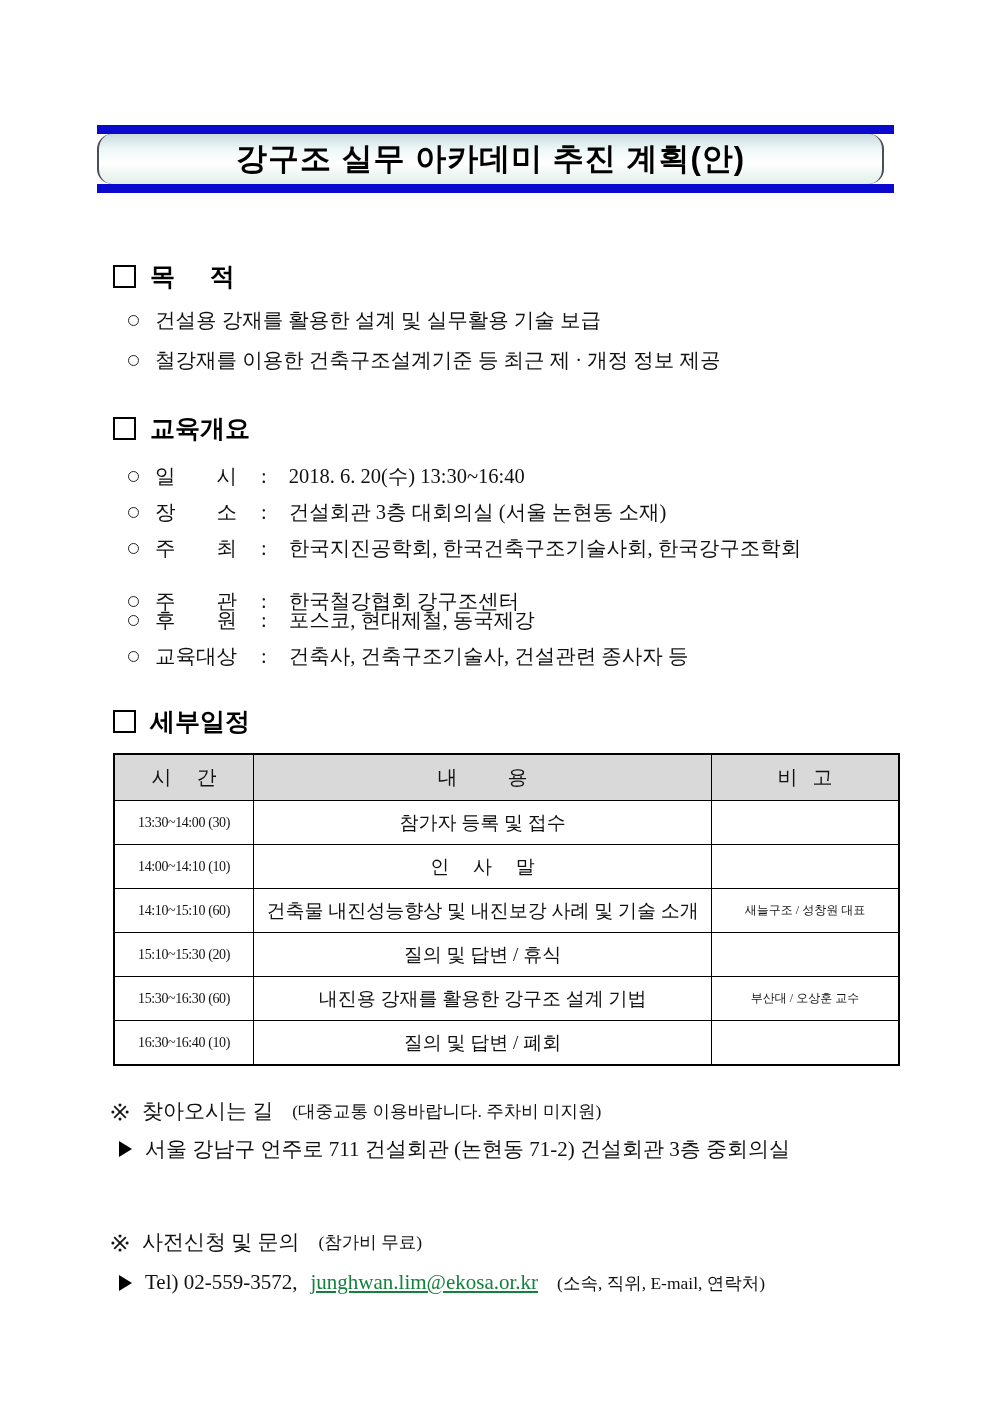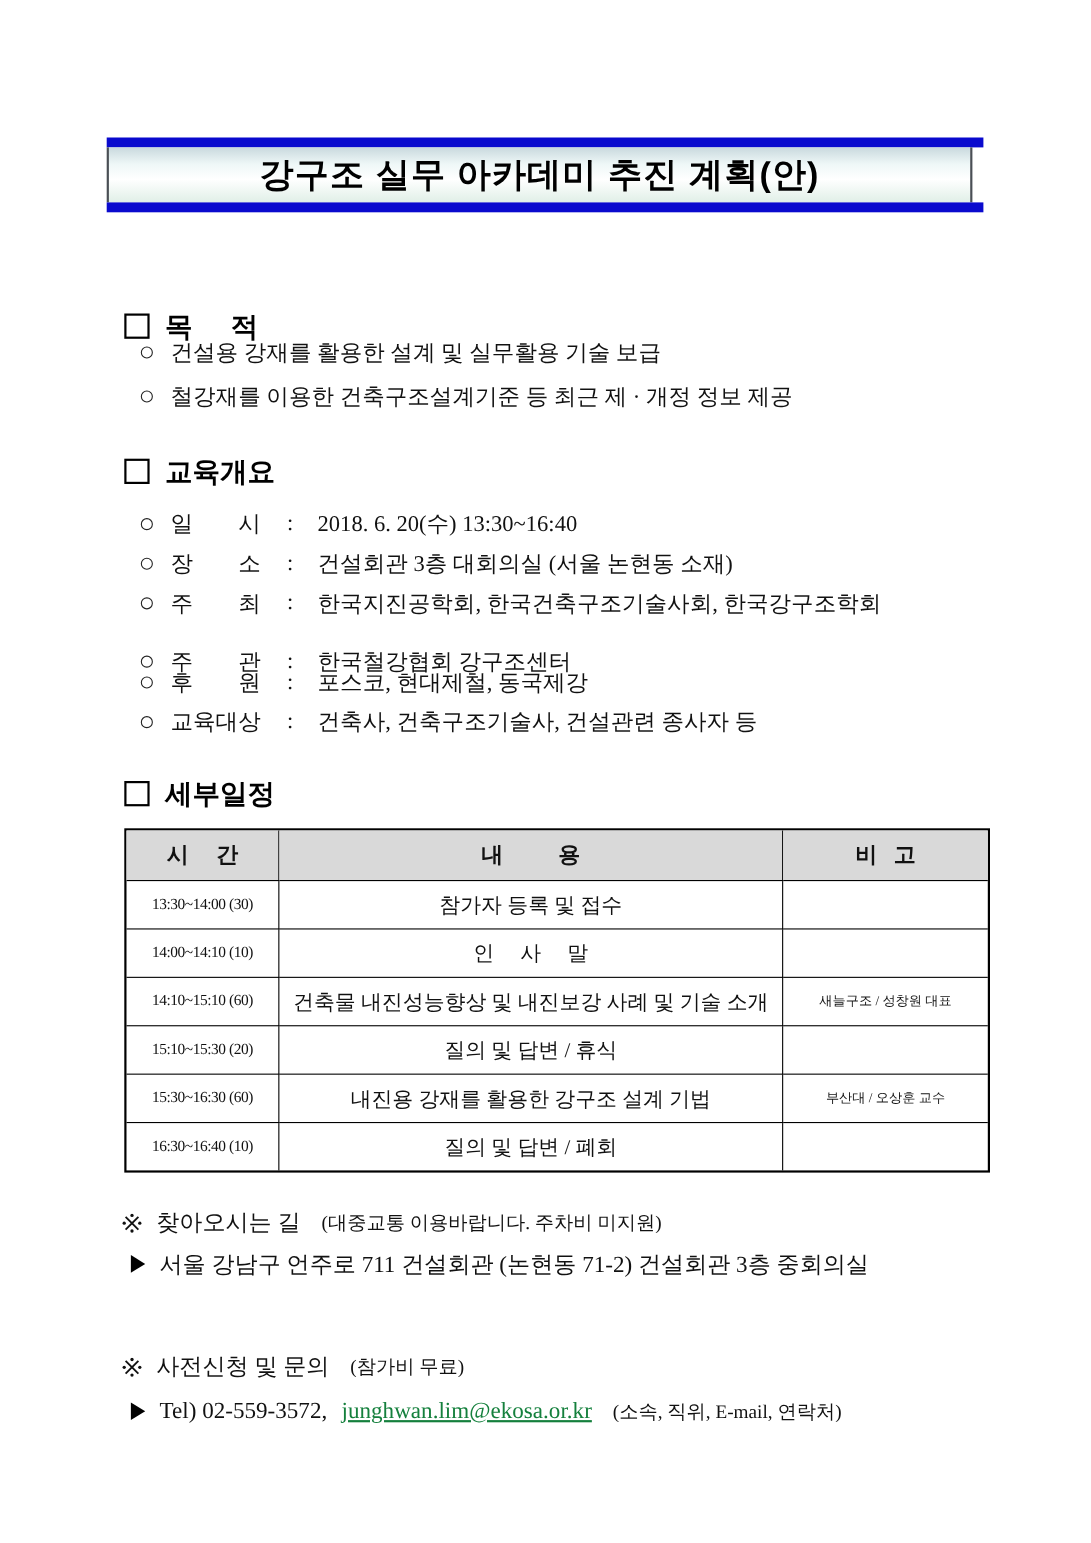--- a/index.html
+++ b/index.html
@@ -16,20 +16,21 @@
   
   .banner { position:absolute; left:97px; top:125px; width:797px; }
   .banner .bar { height:9px; background:#0a0ace; }
   .banner-body {
     margin-right:10px;
     height:50px;
     border-left:2px solid #4a4f55;
     border-right:2px solid #4a4f55;
     display:flex; align-items:center; justify-content:center;
     background:linear-gradient(180deg,#c9d9de 0%,#eef7f7 30%,#ffffff 58%,#e0efe7 100%);
+    border-radius:15px;
   }
   .banner-title {
     font-family:"Liberation Sans","DejaVu Sans",sans-serif;
     font-weight:800; font-size:31px; letter-spacing:1px; color:#000;
     white-space:pre;
   }
 
   
   .heading {
     position:absolute; left:113px;
@@ -61,21 +62,21 @@
     border:2px solid #000; background:#fff;
   }
   .tr { display:grid; grid-template-columns:139px 458px 186px; }
   .td {
     border-right:1px solid #000; border-bottom:1px solid #000;
     display:flex; align-items:center; justify-content:center;
     text-align:center;
   }
   .td:last-child { border-right:none; }
   .tr:last-child .td { border-bottom:none; }
-  .tr.th .td { background:#d9d9d9; height:45px; font-weight:bold; font-size:20px; }
+  .tr.th .td { background:#d9d9d9; height:45px; font-weight:normal; font-size:20px; }
   .tr.row .td { height:43px; }
   .td.time { font-size:14px; letter-spacing:-0.4px; }
   .td.content { font-size:19px; }
   .td.note { font-size:12px; }
 
   
   .note-heading {
     position:absolute; left:111px;
     display:flex; align-items:center; gap:13px;
     font-size:21px; white-space:nowrap;
@@ -104,21 +105,21 @@
 <div class="page">
 
   <div class="banner">
     <div class="bar"></div>
     <div class="banner-body">
       <span class="banner-title">강구조 실무 아카데미 추진 계획(안)</span>
     </div>
     <div class="bar"></div>
   </div>
 
-  <div class="heading" style="top:280px;">
+  <div class="heading" style="top:260px;">
     <span class="sq-icon"></span>
     <span class="heading-text pre">목     적</span>
   </div>
   <div class="bullet-line" style="top:306px;">
     <span class="circle-icon"></span>
     <span>건설용 강재를 활용한 설계 및 실무활용 기술 보급</span>
   </div>
   <div class="bullet-line" style="top:346px;">
     <span class="circle-icon"></span>
     <span>철강재를 이용한 건축구조설계기준 등 최근 제 · 개정 정보 제공</span>

